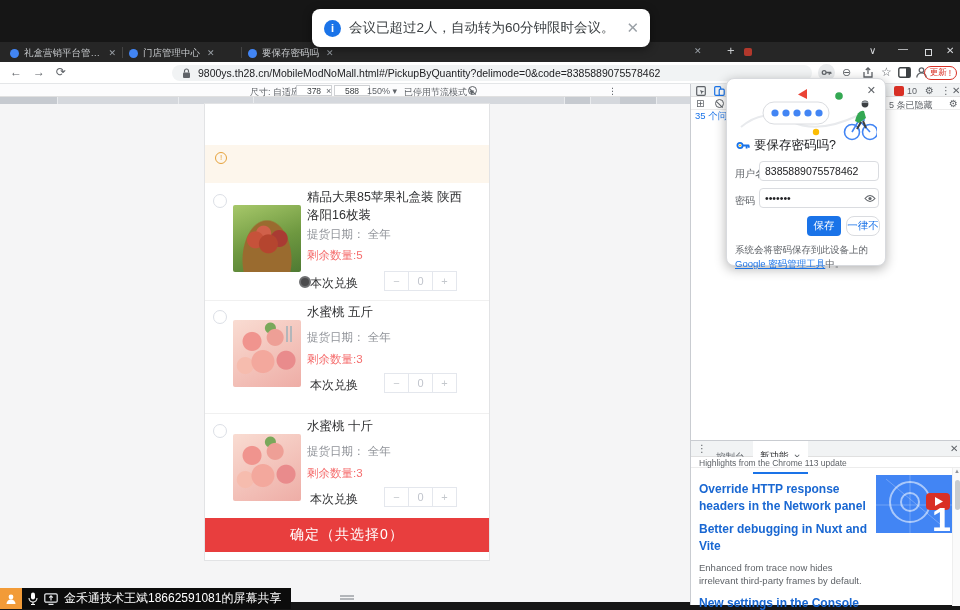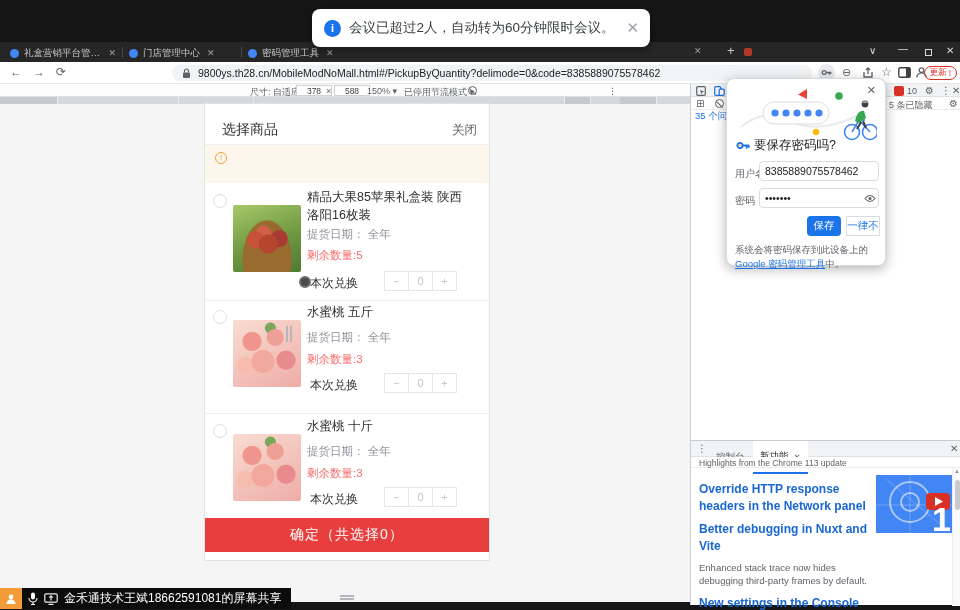--- a/index.html
+++ b/index.html
@@ -123,21 +123,21 @@
   .pwdlg { left:726px; top:78px; width:160px; height:188px; background:#fff; border:1px solid #d8dade;
            border-radius:8px; box-shadow:0 3px 12px rgba(0,0,0,.3); z-index:50; }
   .pw-x { position:absolute; right:9px; top:5px; color:#5f6368; font-size:11px; }
   .pw-title { position:absolute; left:27px; top:58px; font-size:12.5px; color:#202124; }
   .pw-lbl { position:absolute; left:8px; font-size:10px; color:#5f6368; }
   .pw-input { position:absolute; left:32px; width:120px; height:20px; border:1px solid #dadce0; border-radius:4px;
               background:#fff; font-size:10.5px; color:#202124; padding:0 5px; font-family:inherit; }
   .pw-btn-save { position:absolute; left:80px; top:137px; width:34px; height:20px; background:#1a73e8; color:#fff;
                  border:none; border-radius:4px; font-size:10.5px; font-family:inherit; }
   .pw-btn-never { position:absolute; left:119px; top:137px; width:34px; height:20px; background:#fff; color:#1a73e8;
-                  border:1px solid #dadce0; border-radius:0; font-size:10.5px; font-family:inherit; }
+                  border:1px solid #dadce0; border-radius:8px; font-size:10.5px; font-family:inherit; }
   .pw-foot { position:absolute; left:8px; top:164px; width:144px; font-size:9.5px; color:#5f6368; line-height:1.45; }
   .pw-foot a { color:#1a73e8; text-decoration:underline; }
 
   
   .cursor { left:299px; top:276px; width:12px; height:12px; border-radius:50%; background:#4b4b4d;
             border:2px solid #6f7072; box-shadow:0 0 0 1px rgba(255,255,255,.35); z-index:90; }
   .sharebar { left:0; top:588px; height:21px; display:flex; align-items:stretch; z-index:40; }
   .share-avatar { width:22px; background:#f29b38; display:flex; align-items:center; justify-content:center; }
   .share-body { background:#0c0c0c; display:flex; align-items:center; gap:6px; padding:0 10px 0 6px; }
   .share-text { color:#fff; font-size:12px; white-space:nowrap; }
@@ -157,21 +157,21 @@
       </div>
       <div class="tabsep" style="left:122px;"></div>
       <div class="tab" style="left:123px;width:118px;">
         <span class="fav"></span>
         <span class="ttl">门店管理中心</span>
         <span class="tx">✕</span>
       </div>
       <div class="tabsep" style="left:241px;"></div>
       <div class="tab" style="left:242px;width:118px;">
         <span class="fav"></span>
-        <span class="ttl">密码管理工具</span>
+        <span class="ttl">要保存密码吗</span>
         <span class="tx">✕</span>
       </div>
       <span class="ab tx" style="left:694px;top:4px;font-size:9px;color:#9aa0a6;">✕</span>
       <span class="ab" style="left:727px;top:1px;font-size:13px;color:#c7cacd;">+</span>
       <span class="ab" style="left:744px;top:6px;width:8px;height:8px;border-radius:2px;background:#c23b2e;opacity:.9;"></span>
       <span class="wctl" style="left:869px;">∨</span>
       <span class="wctl" style="left:898px;top:1px;">—</span>
       <span class="maxbox" style="left:925px;"></span>
       <span class="wctl" style="left:946px;">✕</span>
     </div>
@@ -231,24 +231,20 @@
       <span class="ruleln" style="left:178px;"></span>
       <span class="ruleln" style="left:253px;"></span>
       <span class="ruleln" style="left:564px;"></span>
       <span class="ruleln" style="left:590px;"></span>
       <span class="ruleln" style="left:656px;"></span>
     </div>
 
     <div class="ab page">
       <div class="viewport">
 
-        <div class="app-header">
-          <span class="app-title">选择商品</span>
-          <span class="app-close">关闭</span>
-        </div>
 
         <div class="notice">
           <span class="notice-ic">!</span>
         </div>
 
         <div>
           <span class="radio" style="left:8px;top:90px;"></span>
           <span class="pimg img-apple" style="top:101px;"></span>
           <div class="ptitle" style="top:85px;">精品大果85苹果礼盒装 陕西洛阳16枚装</div>
           <div class="pmeta" style="top:123px;">提货日期： 全年</div>
@@ -337,21 +333,21 @@
             <span style="color:#5f6368;font-size:8.5px;">✕</span>
           </span>
           <span class="dt-ic" style="left:259px;top:2px;">✕</span>
         </div>
         <div class="dsub">
           <span class="ab" style="left:8px;top:1px;font-size:8.5px;color:#5f6368;">Highlights from the Chrome 113 update</span>
         </div>
         <div class="whatsnew-col">
           <div class="wn-h">Override HTTP response headers in the Network panel</div>
           <div class="wn-h">Better debugging in Nuxt and Vite</div>
-          <div class="wn-p">Enhanced stack trace now hides debugging third-party frames by default.</div>
+          <div class="wn-p">Enhanced from trace now hides irrelevant third-party frames by default.</div>
           <div class="wn-h">New settings in the Console</div>
         </div>
         <div class="wn-img">
           <svg width="78" height="58" viewBox="0 0 78 58">
             <circle cx="34" cy="27" r="20" fill="none" stroke="rgba(255,255,255,.55)" stroke-width="2"></circle>
             <circle cx="34" cy="27" r="9" fill="none" stroke="rgba(255,255,255,.55)" stroke-width="2"></circle>
             <path d="M10 4 L70 54 M0 30 H78 M34 0 V58" stroke="rgba(255,255,255,.25)" stroke-width="1"></path>
             <rect x="50" y="18" width="24" height="17" rx="4" fill="#d93025"></rect>
             <path d="M59 22 L67 26.5 L59 31 Z" fill="#fff"></path>
             <text x="56" y="56" font-size="34" font-weight="bold" fill="#fff" font-family="Liberation Sans, sans-serif">1</text>

